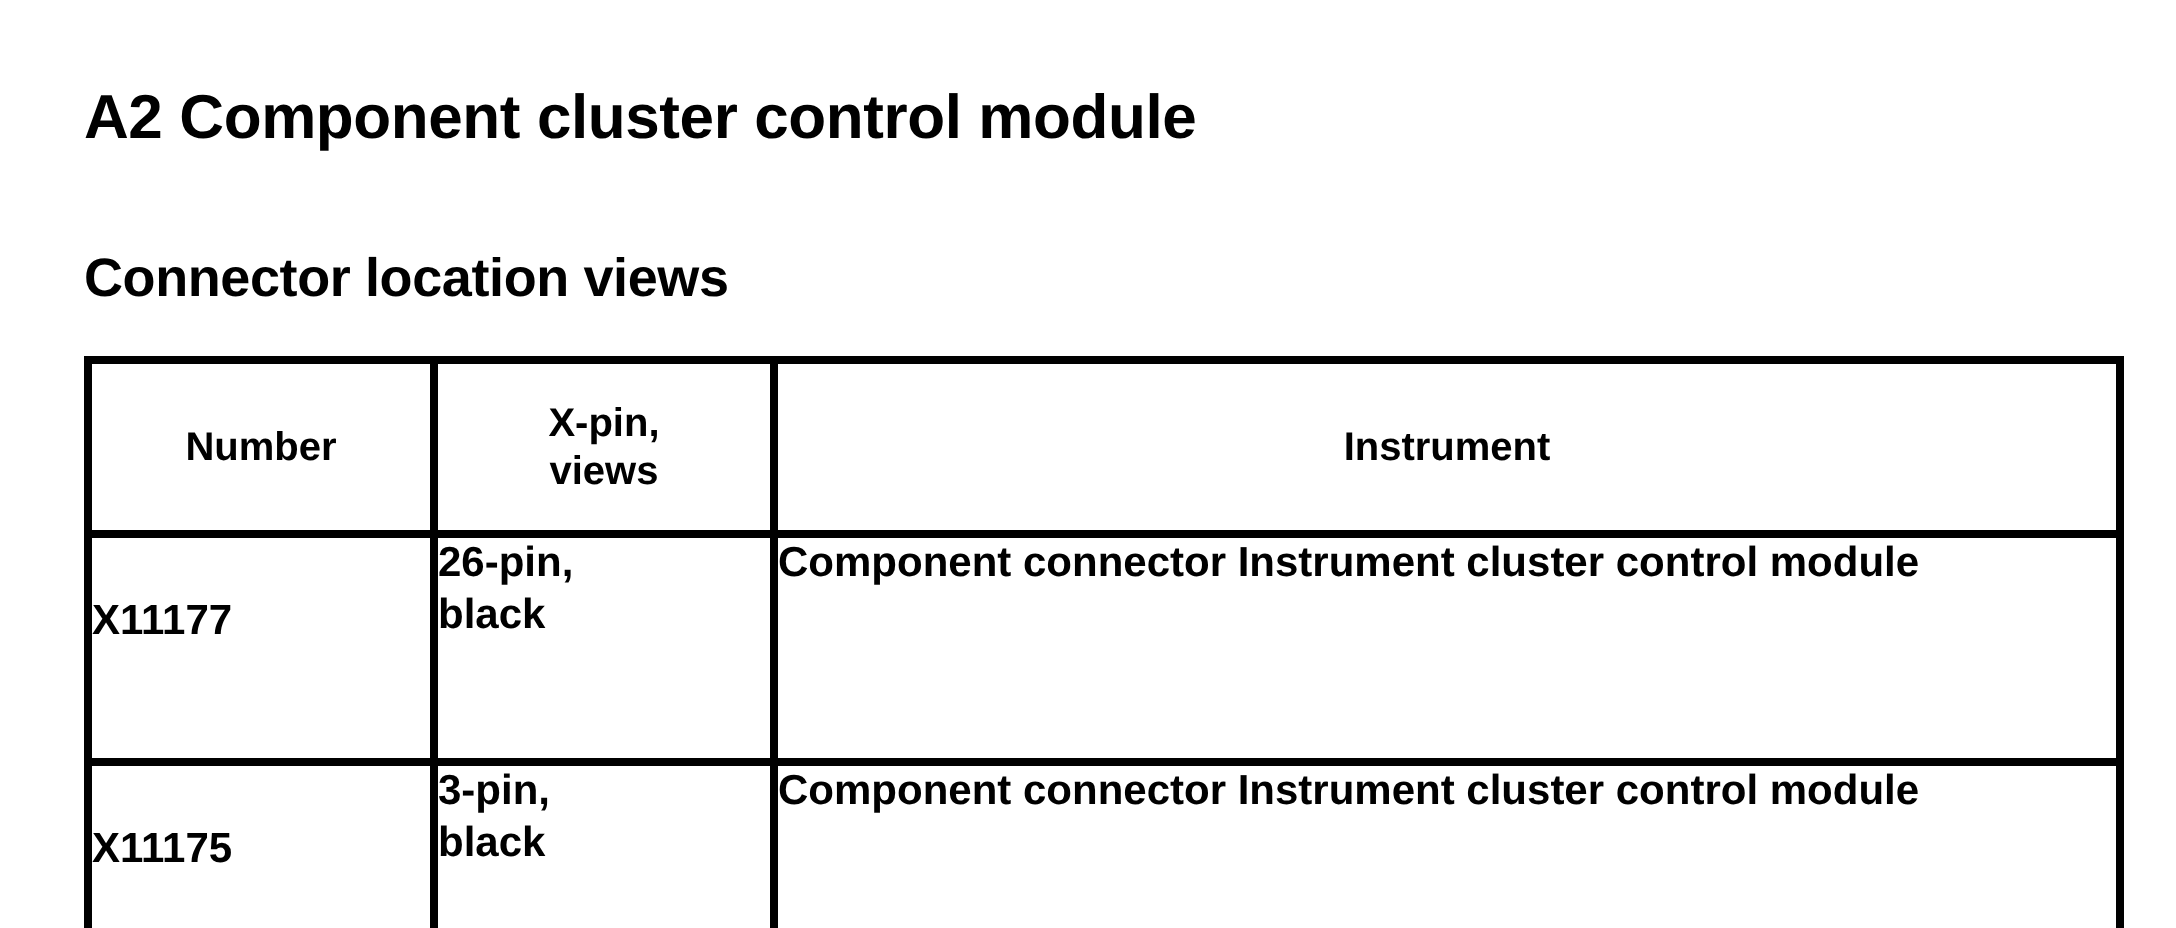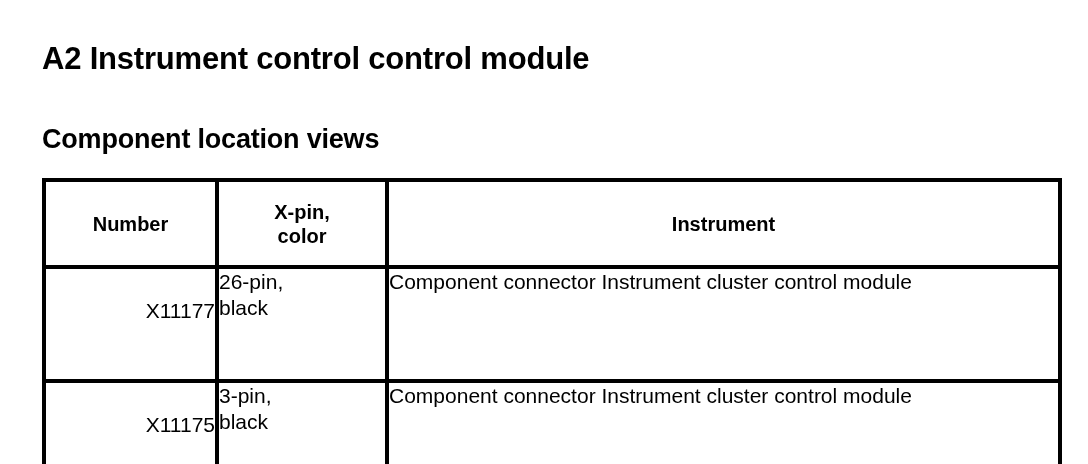--- a/index.html
+++ b/index.html
@@ -72,54 +72,53 @@
     font-weight: bold;
     line-height: 24px;
     padding: 0 6px;
   }
 
   .data-cell {
     height: 81px;
     vertical-align: top;
     text-align: left;
     font-size: 21px;
-    font-weight: normal;
+    font-weight: bold;
     line-height: 26px;
     padding: 21px 12px 0 13px;
     margin-top: 48px;
   }
 
   .data-cell.single-line {
     padding-top: 29px;
-    text-align: right;
   }
 
   .nowrap { white-space: nowrap; }
 </style>
 </head>
 <body>
 
 <div class="page">
 
-  <h1 class="doc-title">A2 Instrument control control module</h1>
+  <h1 class="doc-title">A2 Component cluster control module</h1>
 
-  <h2 class="doc-subtitle">Component location views</h2>
+  <h2 class="doc-subtitle">Connector location views</h2>
 
   <table class="conn-table">
     <colgroup>
       <col class="col-number">
       <col class="col-xpin">
       <col class="col-desc">
     </colgroup>
     <thead>
       <tr>
         <th class="hdr-cell">Number</th>
         <th class="hdr-cell">
           <span class="nowrap">X-pin,</span><br>
-          <span class="nowrap">color</span>
+          <span class="nowrap">views</span>
         </th>
         <th class="hdr-cell">Instrument</th>
       </tr>
     </thead>
     <tbody>
       <tr>
         <td class="data-cell single-line">X11177</td>
         <td class="data-cell">
           <span class="nowrap">26-pin,</span><br>
           <span class="nowrap">black</span>

